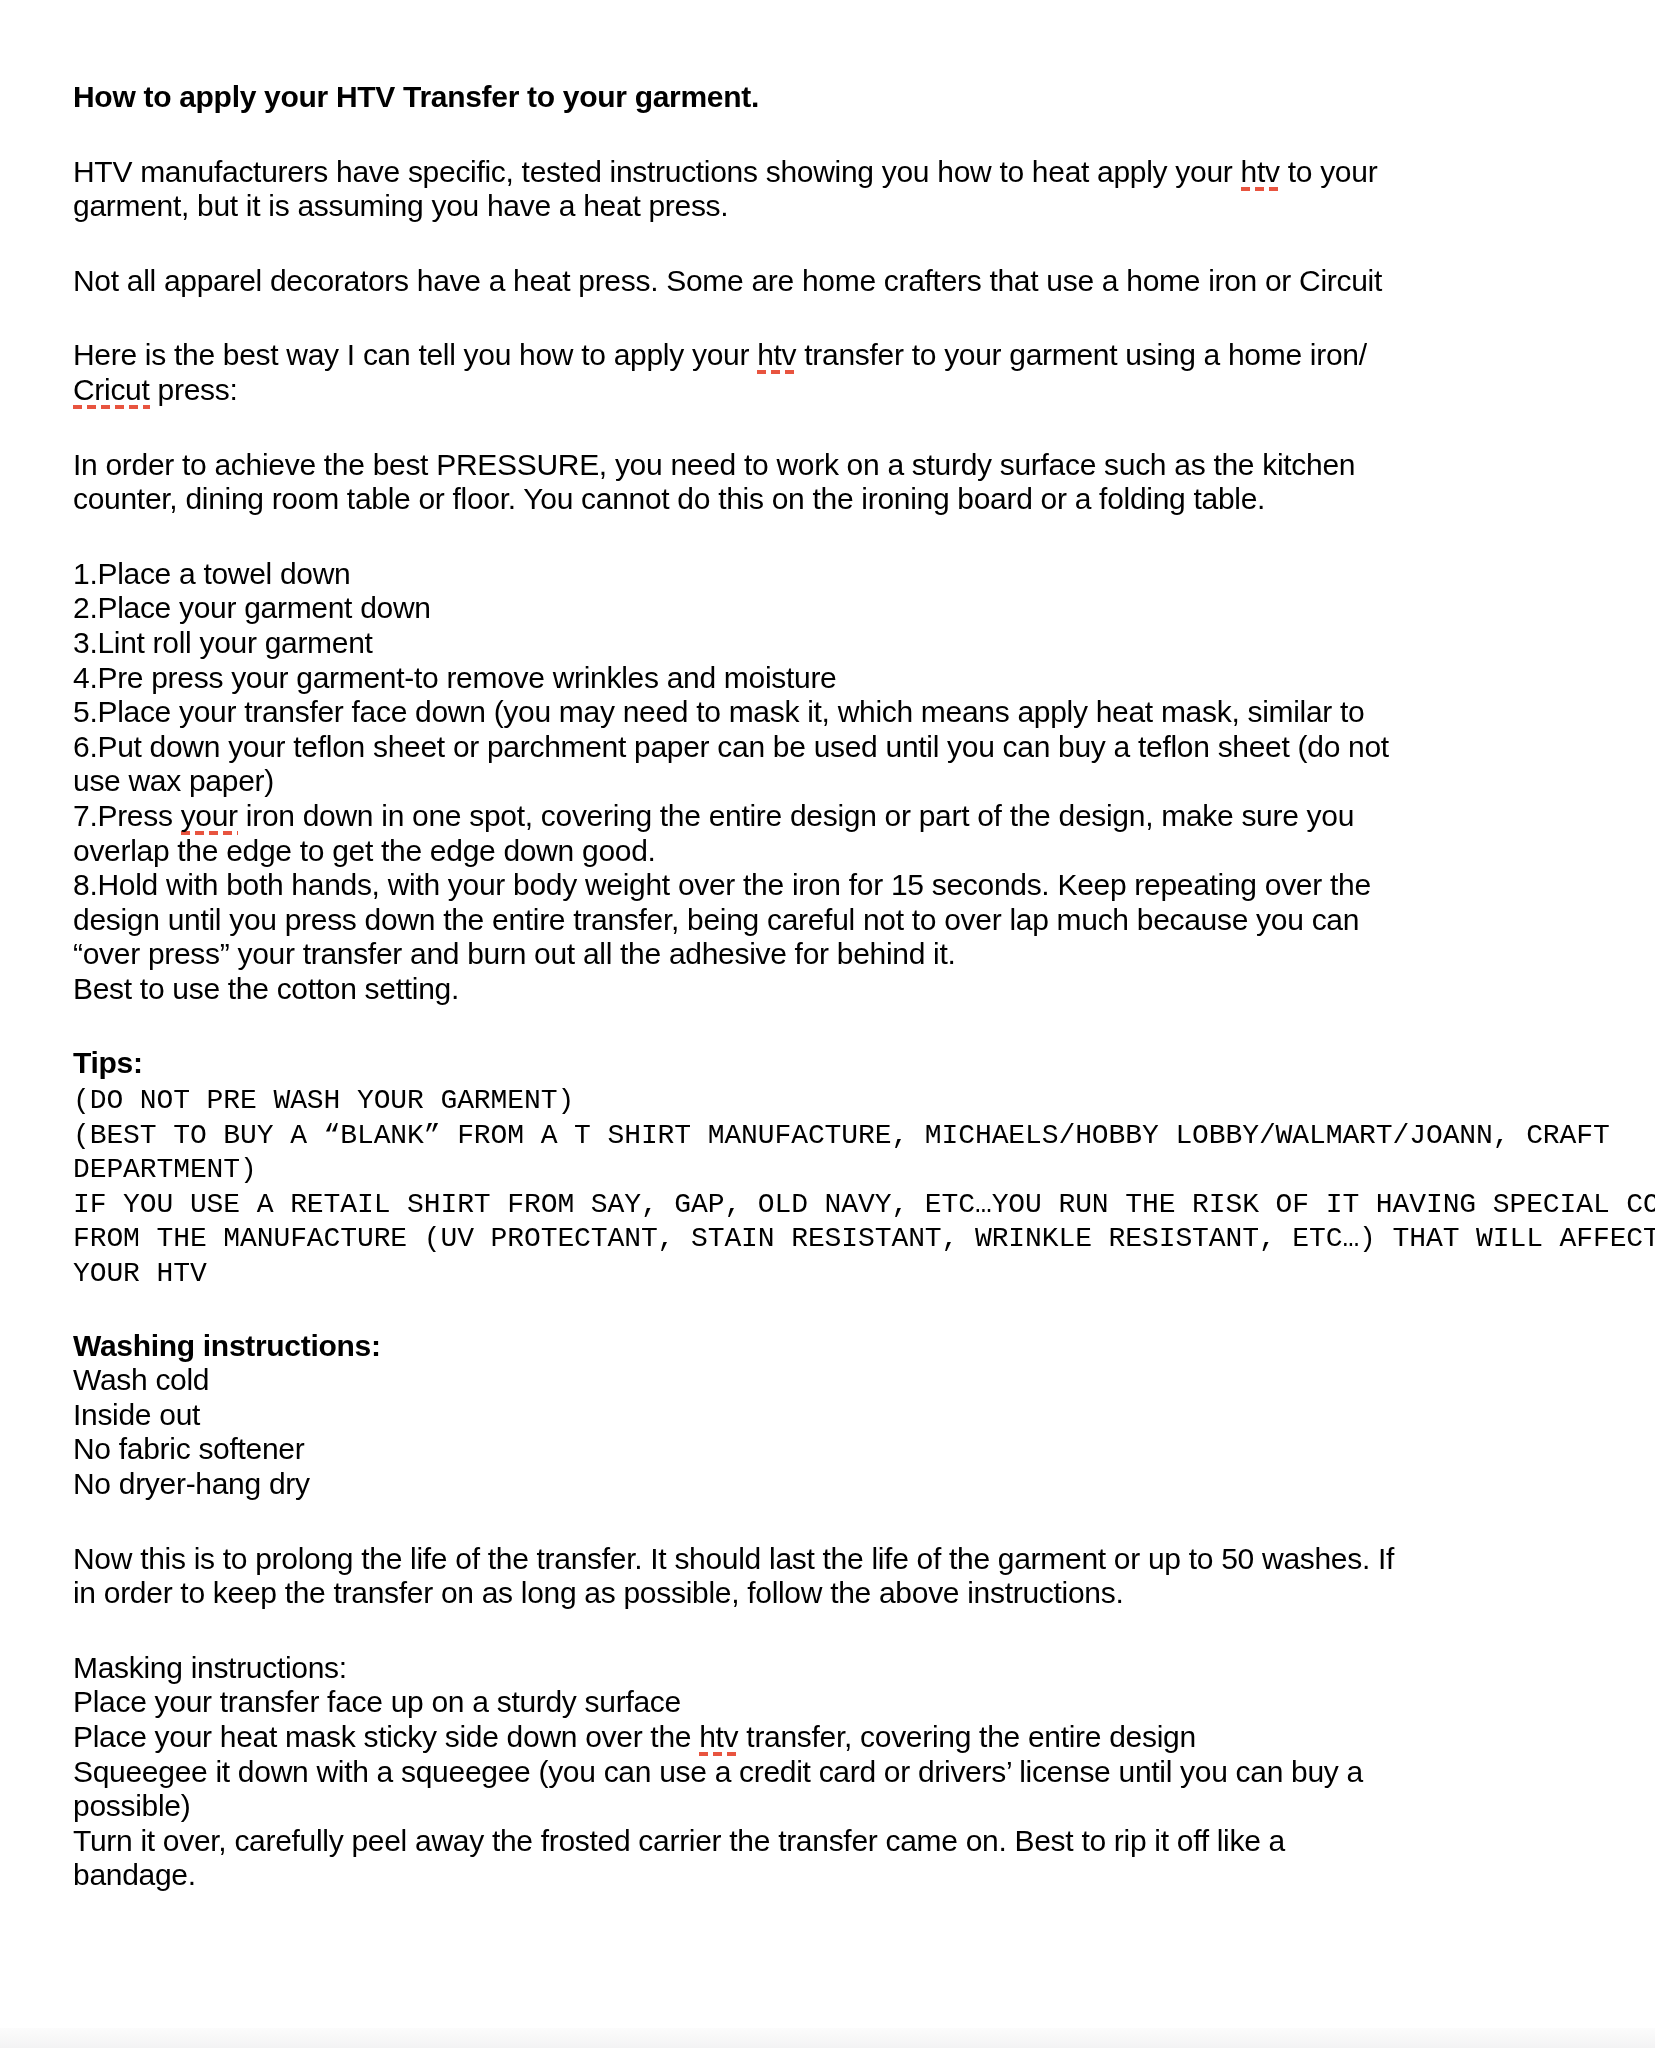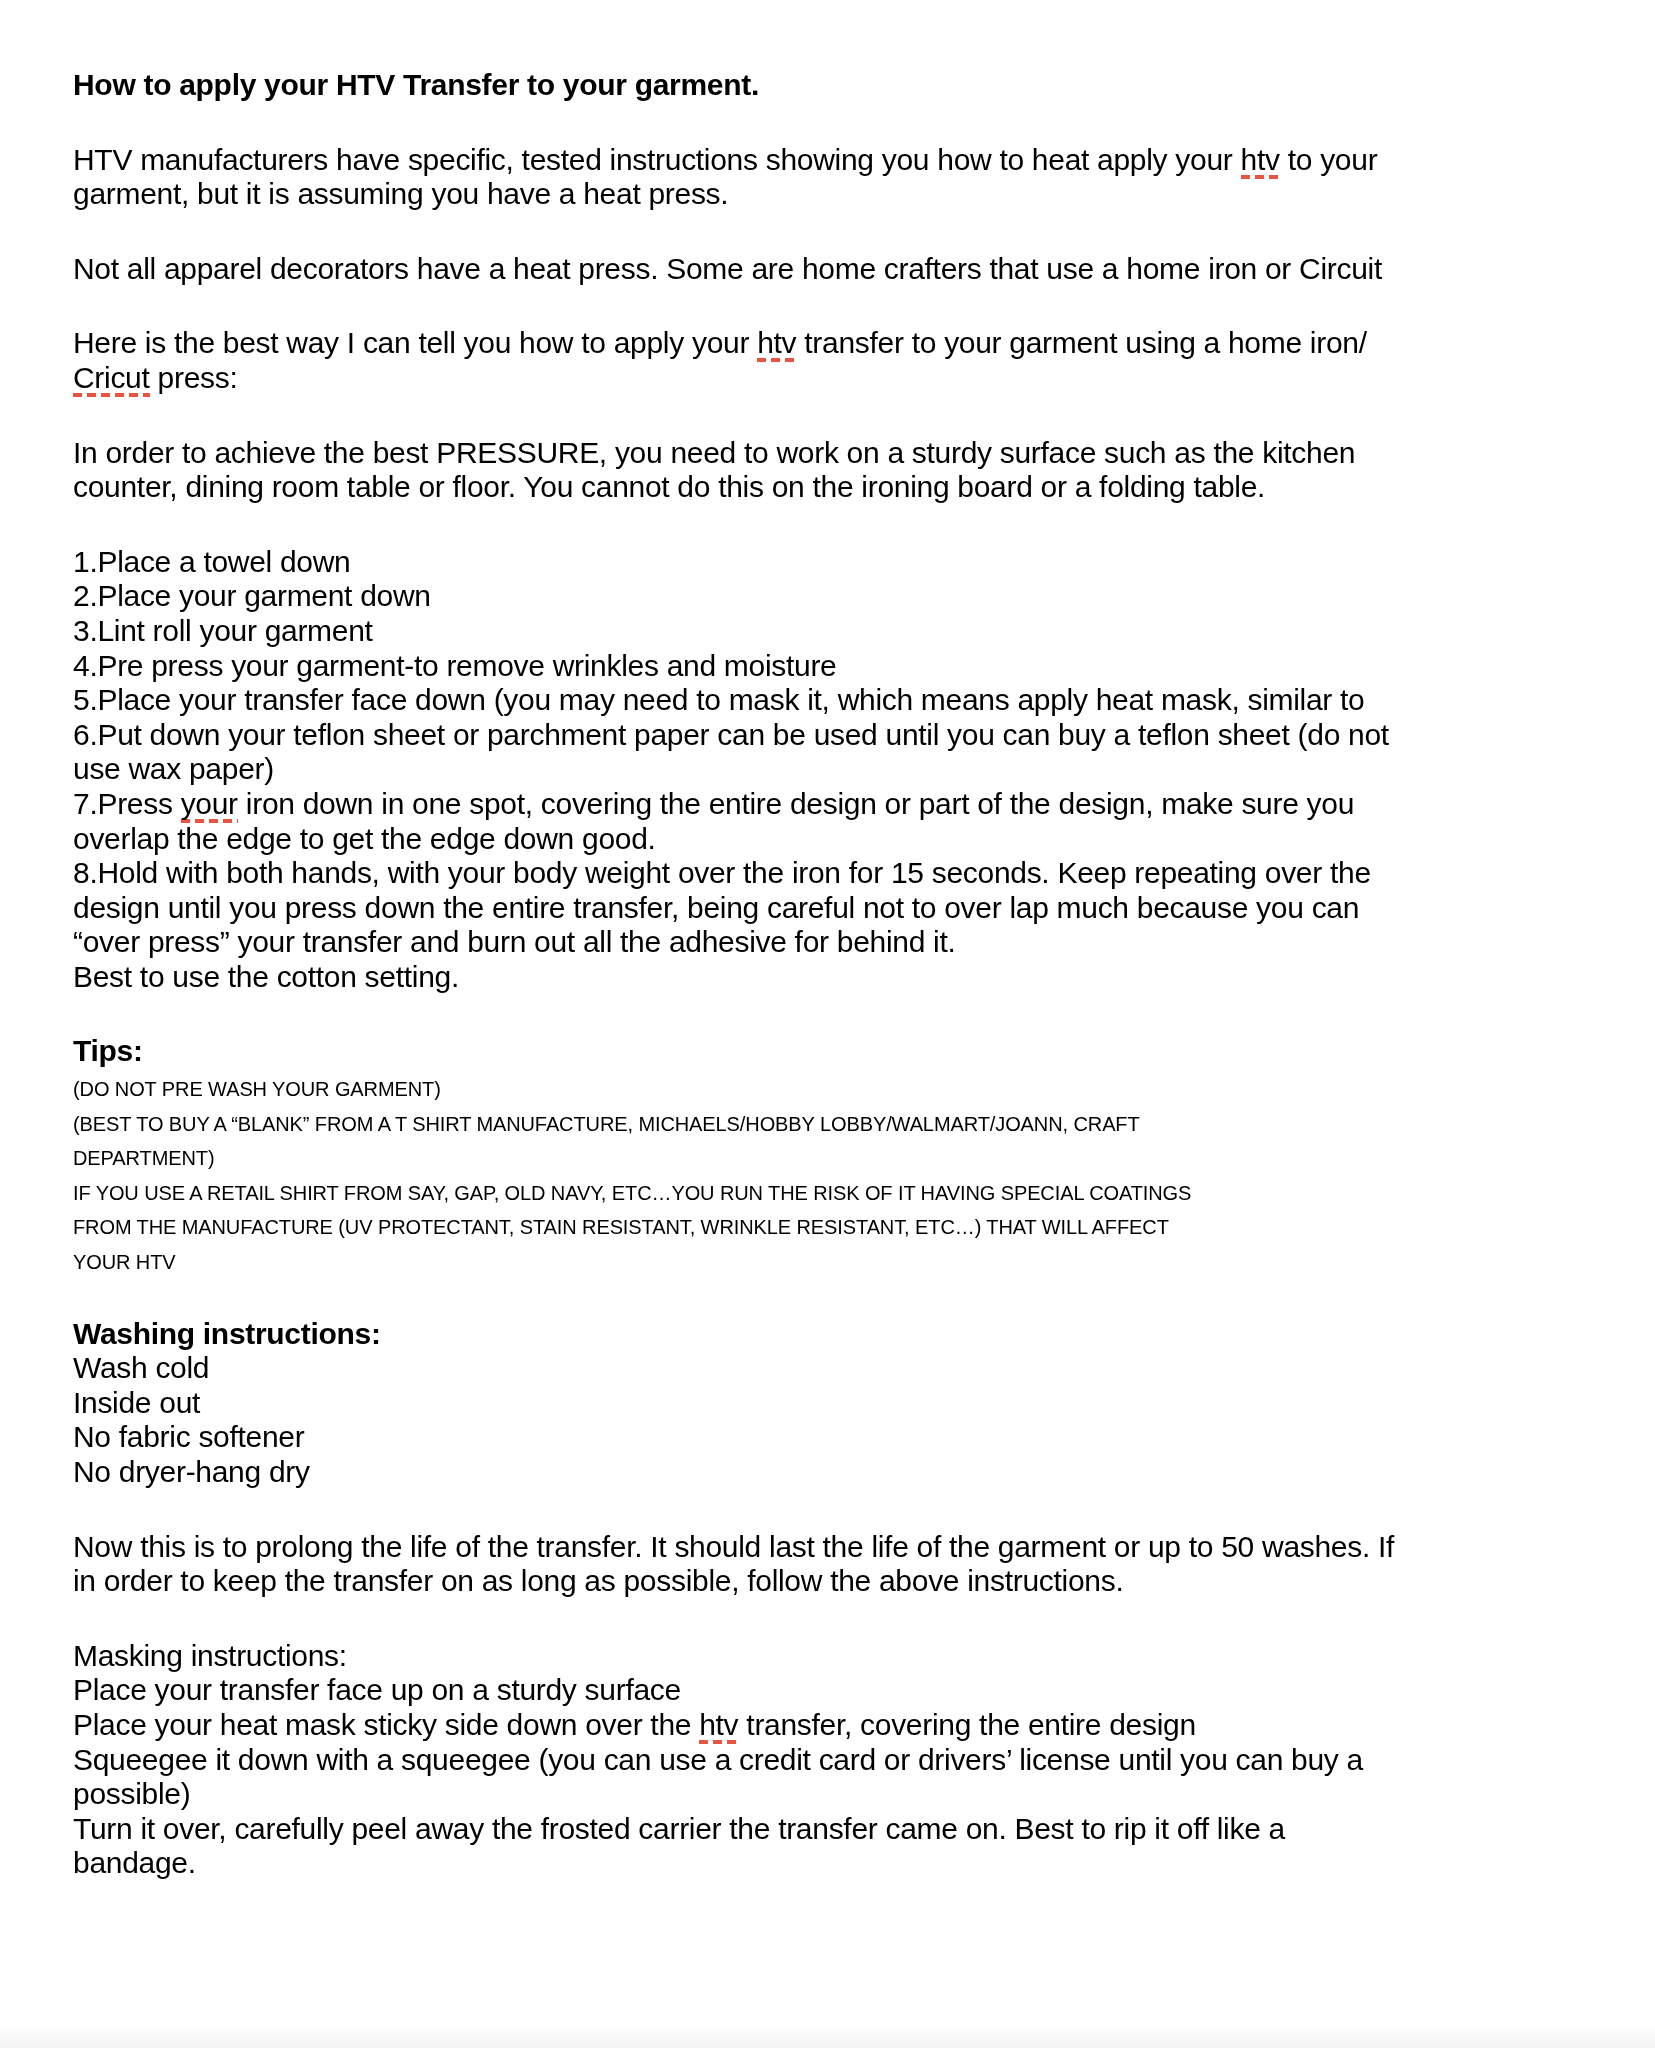--- a/index.html
+++ b/index.html
@@ -11,36 +11,37 @@
   body{
     width:1655px;height:2048px;
     background:var(--page);
     overflow:hidden;
     font-family:"Liberation Sans", sans-serif;
     position:relative;
   }
   .page{
     position:absolute;inset:0;
     background:var(--page);
+    margin-top:12px;
   }
   .content{
     position:absolute;
     left:73px;top:68px;right:30px;
   }
   .block{margin-bottom:40px;}
   .line{
     height:34.6px;
     line-height:34.6px;
     white-space:nowrap;
     font-size:30px;
     letter-spacing:-0.3px;
     color:var(--text);
   }
   span.b{font-weight:bold;}
-  span.s{font-size:20px;letter-spacing:-0.1px;}
+  span.s{font-size:28px;letter-spacing:-0.1px;font-family:Liberation Mono, monospace;}
   span.m{
     padding-bottom:3px;
     background-image:repeating-linear-gradient(90deg, var(--squiggle) 0 9px, transparent 9px 14px);
     background-size:auto 4px;
     background-position:0 100%;
     background-repeat:repeat-x;
   }
   .footer-bar{
     position:absolute;
     left:0;right:0;bottom:0;

